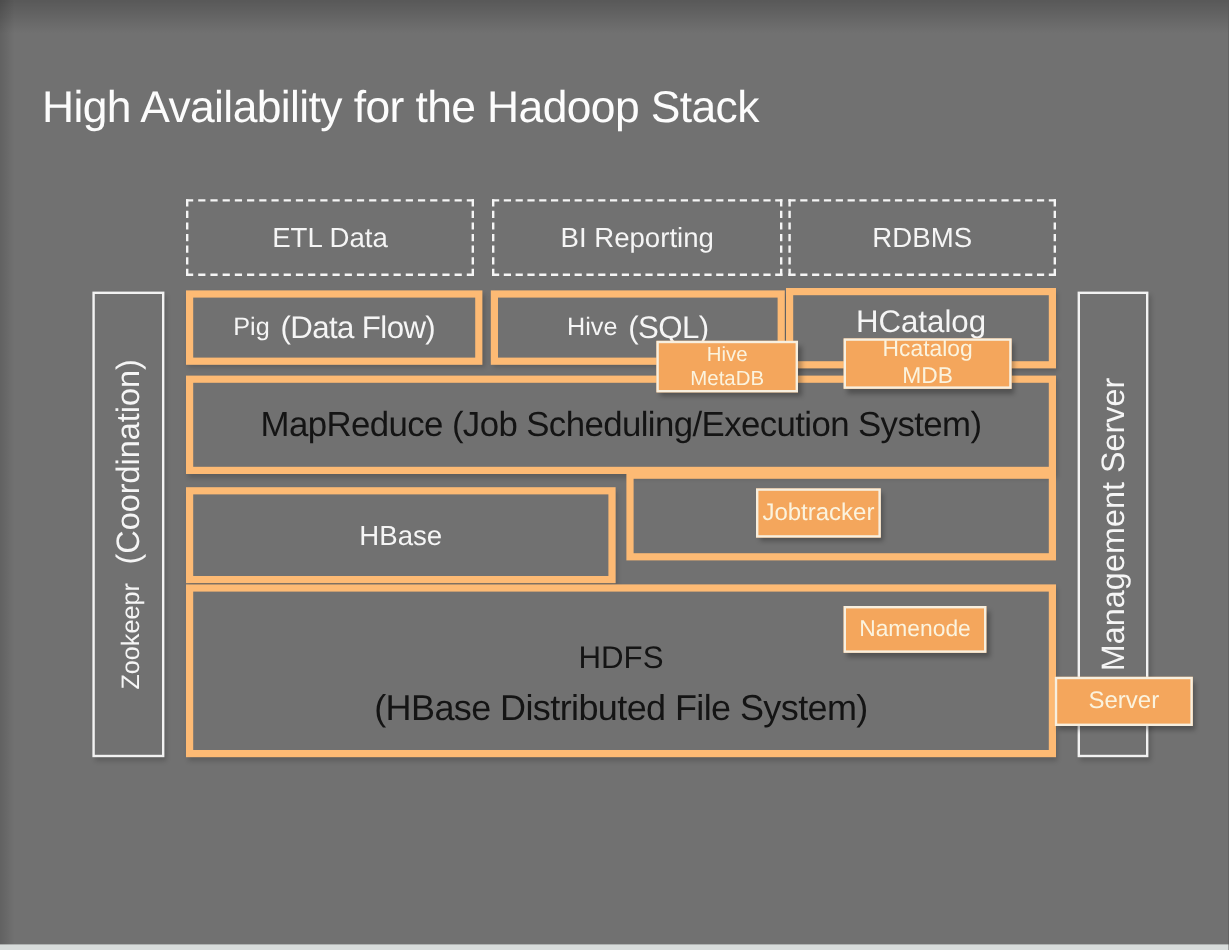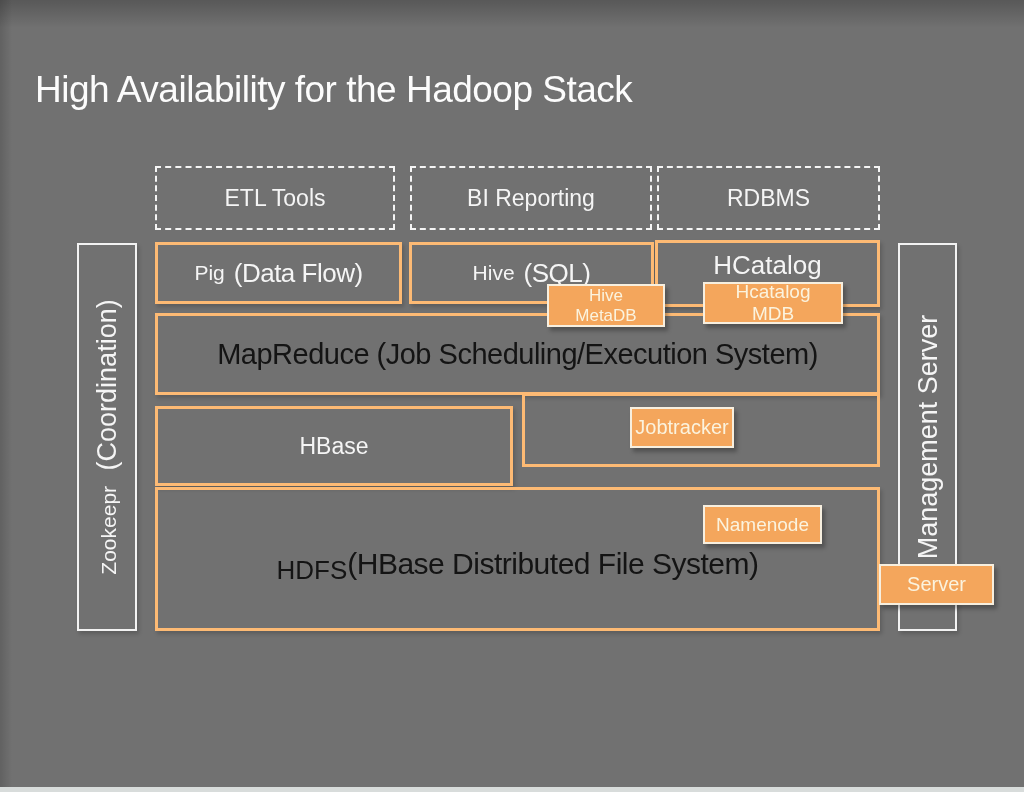--- a/index.html
+++ b/index.html
@@ -24,21 +24,21 @@
   }
 
   .dashed-box{
     position:absolute;box-sizing:border-box;
     border:2px dashed #f5f5f5;
     display:flex;align-items:center;justify-content:center;
     font-size:23px;color:#f5f5f5;
   }
   .wbox{
     position:absolute;box-sizing:border-box;
-    border:3px solid #fdba74;
+    border:6px solid #fdba74;
     box-shadow:2px 3px 4px rgba(0,0,0,0.18);
     display:flex;align-items:center;justify-content:center;
     font-size:23px;color:#f5f5f5;
   }
   .name-sm{font-size:21px;}
   .detail-lg{font-size:26px;margin-left:9px;letter-spacing:-0.5px;}
 
   .box-etl{left:155px;top:166px;width:240px;height:64px;}
   .box-bi{left:410px;top:166px;width:242px;height:64px;}
   .box-rdbms{left:657px;top:166px;width:223px;height:64px;}
@@ -49,21 +49,21 @@
     align-items:flex-start;padding-top:7px;font-size:26px;}
 
   .box-mapreduce{left:155px;top:313px;width:725px;height:82px;
     color:#141414;font-size:29px;letter-spacing:-0.5px;}
   .box-mr-ext{left:522px;top:393px;width:358px;height:74px;box-shadow:none;}
   .box-hbase{left:155px;top:406px;width:358px;height:80px;}
   .box-hbase .name-sm{font-size:23px;}
   .box-hbase .detail-lg{font-size:29px;}
 
   .box-hdfs{left:155px;top:487px;width:725px;height:144px;
-    color:#141414;}
+    flex-direction:column;color:#141414;}
   .hdfs-line1{font-size:26px;margin-top:22px;}
   .hdfs-line2{font-size:30px;margin-top:10px;letter-spacing:-0.5px;}
 
   .vbox{position:absolute;box-sizing:border-box;border:2px solid #f2f2f2;
     box-shadow:2px 3px 4px rgba(0,0,0,0.18);}
   .box-zookeeper{left:77px;top:243px;width:60px;height:388px;}
   .box-mgmt{left:898px;top:243px;width:59px;height:388px;}
   .vtext{
     position:absolute;left:50%;top:50%;
     transform:translate(-50%,-50%) rotate(-90deg);
@@ -88,21 +88,21 @@
 <body>
 
 <div class="slide">
 
   <div class="edge-top"></div>
   <div class="edge-left"></div>
 
   <h1 class="title">High Availability for the Hadoop Stack</h1>
 
   <div class="dashed-box box-etl">
-    <span>ETL Tools</span>
+    <span>ETL Data</span>
   </div>
   <div class="dashed-box box-bi">
     <span>BI Reporting</span>
   </div>
   <div class="dashed-box box-rdbms">
     <span>RDBMS</span>
   </div>
 
   <div class="wbox box-pig">
     <span class="name-sm">Pig</span>

